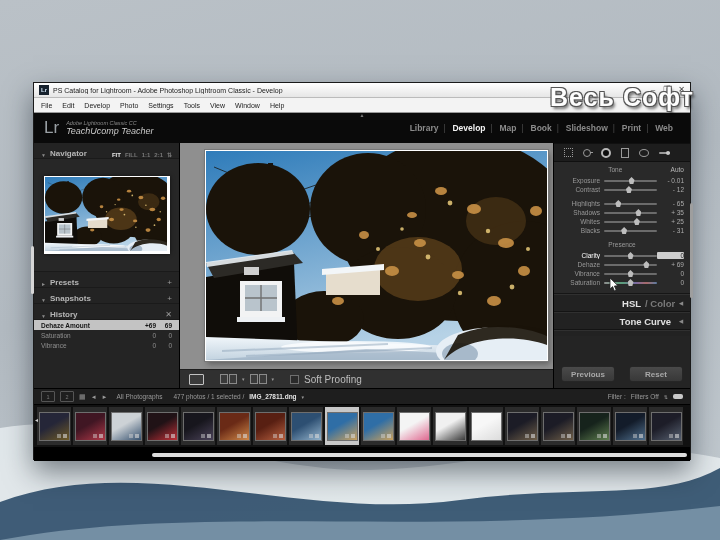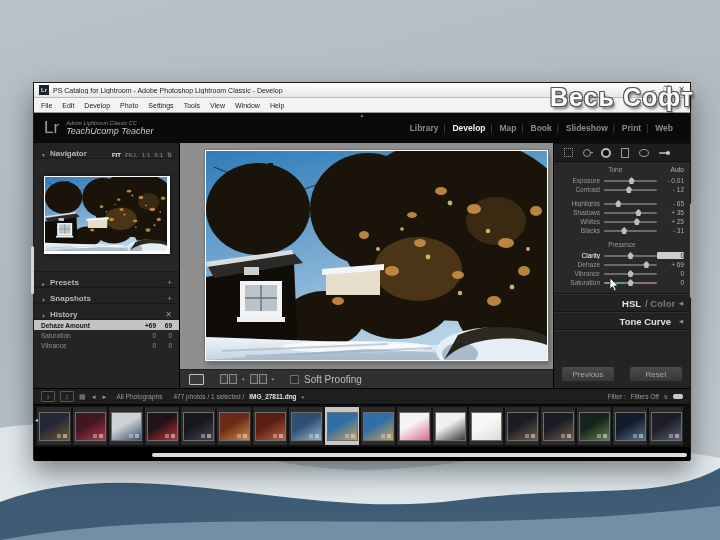--- a/index.html
+++ b/index.html
@@ -114,21 +114,21 @@
   .sthumb{position:absolute;top:1px;width:6px;height:7px;margin-left:-3px;background:#bdbdbd;
           clip-path:polygon(50% 0,100% 42%,80% 100%,20% 100%,0 42%);}
   .sval{width:27px;flex:none;text-align:right;font-size:6.5px;color:#ababab;}
   .sval.boxed{background:#cdcdcd;color:#1a1a1a;border-radius:1px;}
   .presence-head{text-align:center;font-size:6.5px;color:#9a9a9a;margin:6px 0 3px;}
   .rp-panel{height:16px;flex:none;display:flex;align-items:center;justify-content:flex-end;gap:4px;padding:0 7px;
             background:#222;border-top:1px solid #303030;border-bottom:1px solid #141414;font-size:9.5px;
             font-weight:bold;color:#e0e0e0;white-space:nowrap;}
   .rp-panel .dim{color:#7a7a7a;}
   .rp-sliver{height:5px;background:#222;border-top:1px solid #303030;flex:none;}
-  .rp-buttons{margin-top:auto;display:flex;gap:14px;padding:4px 7px 6px;}
+  .rp-buttons{margin-top:auto;display:flex;gap:14px;padding:4px 7px 6px;font-weight:bold;}
   .edge-scroll-right{position:absolute;right:-3px;top:60px;width:3px;height:95px;background:#9e9e9e;border-radius:2px;}
 
   
   .fs-head{height:15px;flex:none;background:#1e1e1e;border-top:1px solid #000;border-bottom:1px solid #000;
            display:flex;align-items:center;gap:5px;padding:0 7px;font-size:6.5px;color:#9a9a9a;white-space:nowrap;}
   .mon-box{width:12px;height:9px;border:1px solid #9a9a9a;border-radius:1px;color:#d0d0d0;font-size:5.5px;
            display:flex;align-items:center;justify-content:center;flex:none;}
   .mon-box.dim{border-color:#555;color:#777;}
   .fs-ico{font-size:7px;color:#8a8a8a;}
   .fs-arrow{font-size:6px;color:#9a9a9a;}

